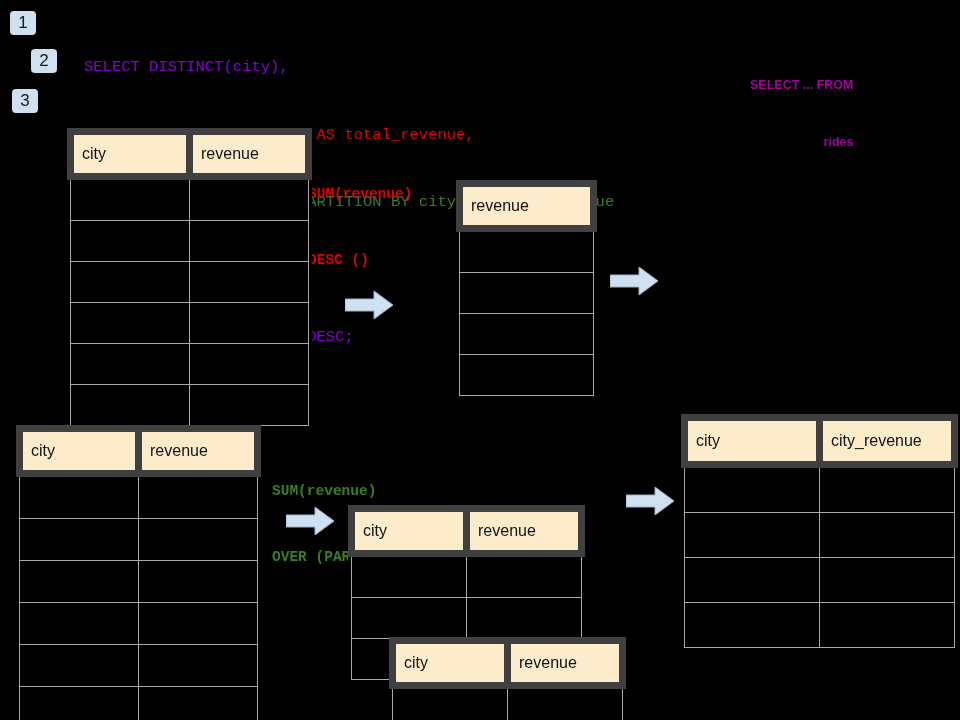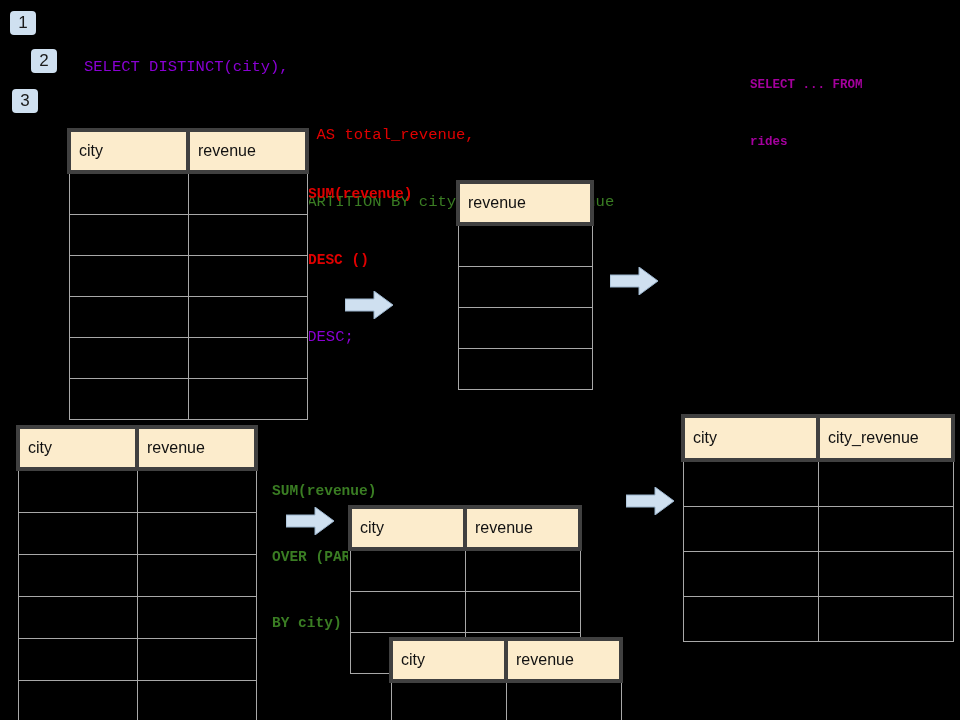--- a/index.html
+++ b/index.html
@@ -39,26 +39,27 @@
     white-space: pre;
     letter-spacing: 0px;
   }
   .sql-line { white-space: pre; }
   .c-purple { color: #8a00d4; }
   .c-red    { color: #e00000; }
   .c-green  { color: #3a7d23; }
 
   .side-note {
     position: absolute;
-    font-family: Liberation Mono, monospace;
+    font-family: Liberation Sans, sans-serif;
     font-size: 12.5px;
     line-height: 19px;
     font-weight: bold;
     color: #a5009e;
     white-space: pre;
+    text-align: right;
   }
 
   
   .annot {
     position: absolute;
     font-family: "Liberation Mono", monospace;
     font-size: 14.5px;
     line-height: 22px;
     font-weight: bold;
     white-space: pre;
@@ -72,21 +73,21 @@
     border-collapse: collapse;
     table-layout: fixed;
     background: #000000;
   }
   .tbl td {
     border: 1px solid #a8a8a8;
     background: #000000;
     padding: 0;
   }
   .tbl th {
-    border: 4px solid #404040;
+    border: 7px solid #404040;
     background: #fceccc;
     color: #111111;
     font-family: "Liberation Sans", sans-serif;
     font-weight: normal;
     font-size: 16px;
     text-align: left;
     padding: 0 0 0 8px;
   }
 
   
@@ -117,21 +118,20 @@
   </div>
 
   <div class="annot red" style="left:308px; top:139px;">
     <div>SUM(revenue)</div>
     <div>DESC ()</div>
   </div>
 
   <div class="annot green" style="left:272px; top:436px;">
     <div>SUM(revenue)</div>
     <div>OVER (PARTITION</div>
-    <div>BY city)</div>
   </div>
 
   <table class="tbl" style="left:67px; top:128px; width:238px;">
     <colgroup>
         <col style="width:119px">
         <col style="width:119px">
       </colgroup>
     <thead>
       <tr>
         <th style="height:38px">city</th>

